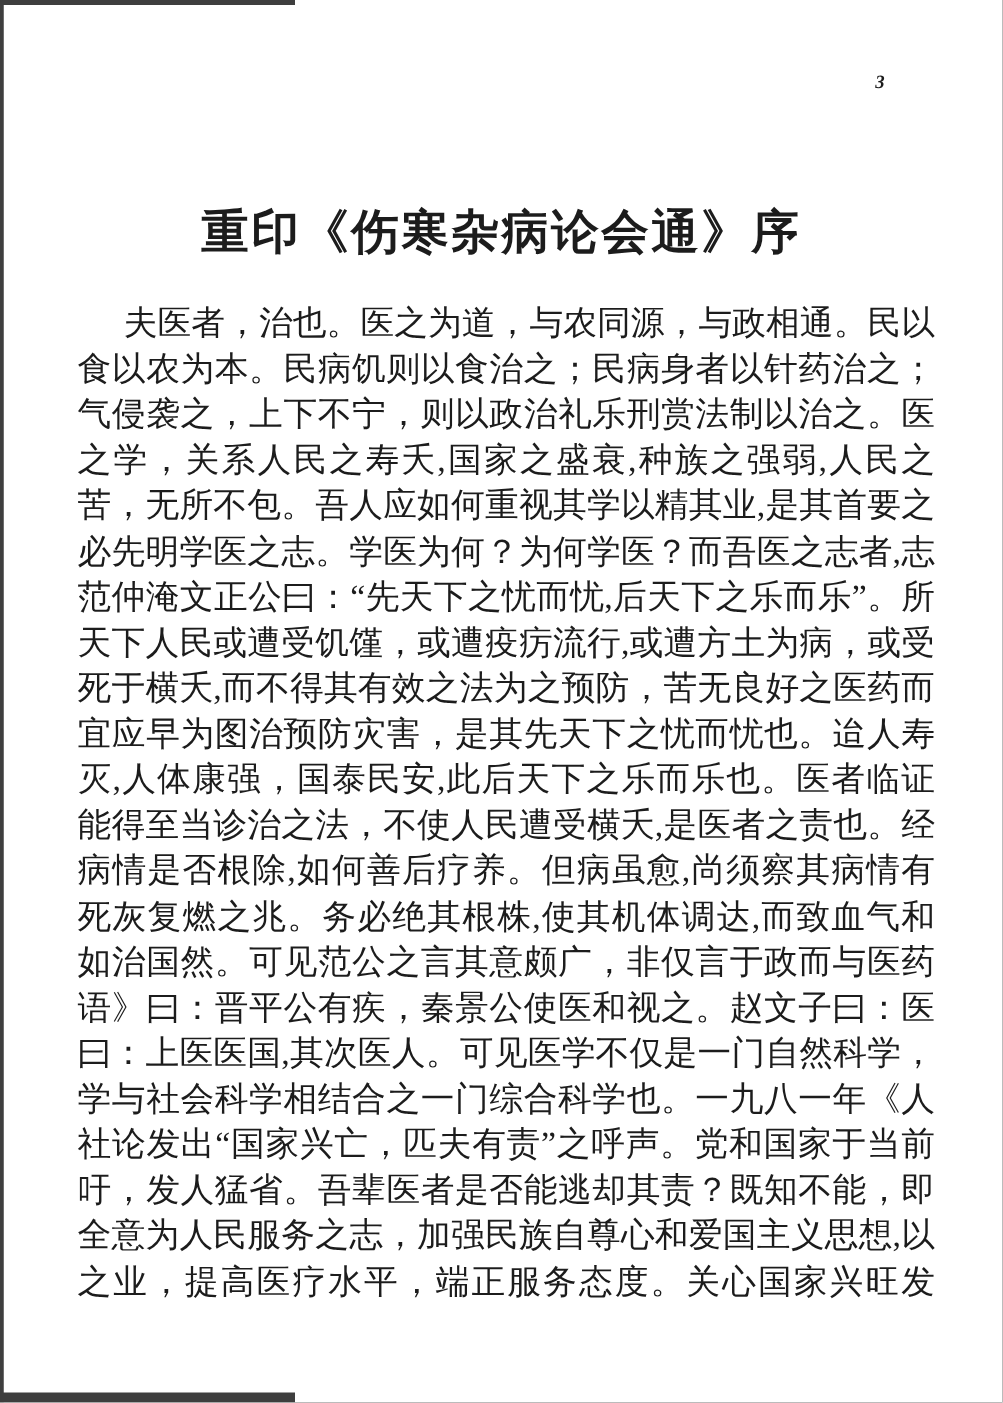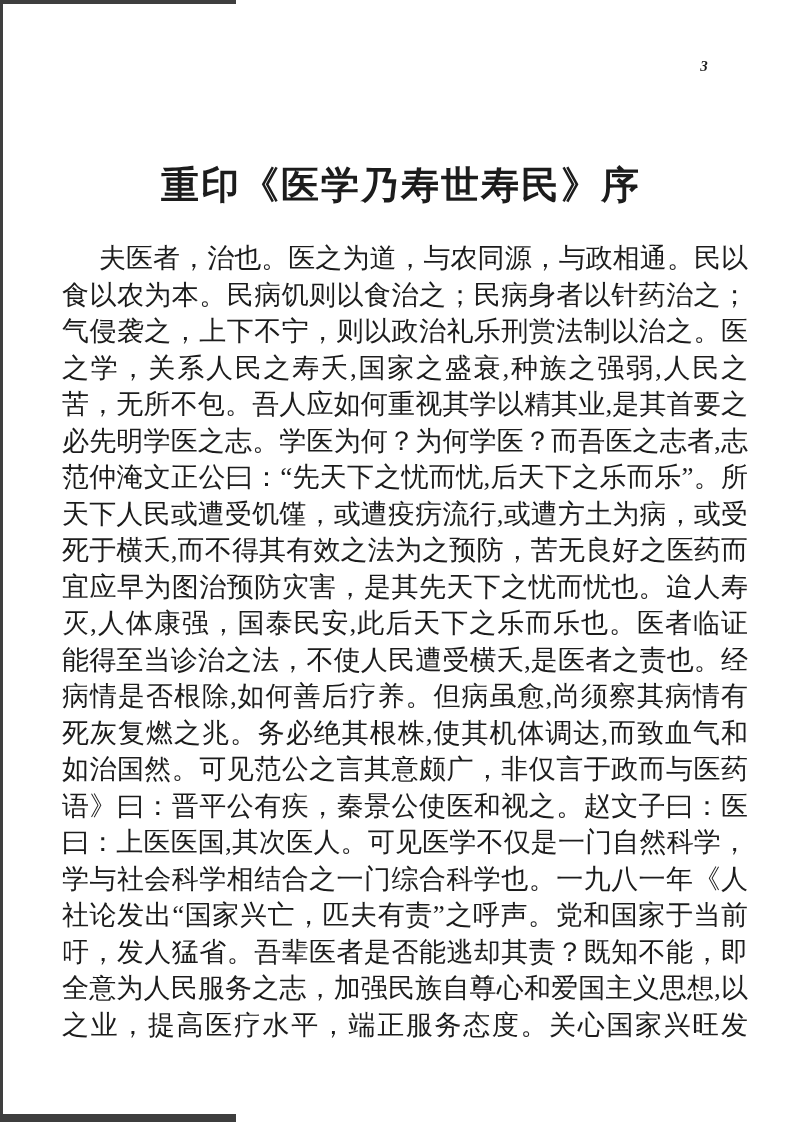--- a/index.html
+++ b/index.html
@@ -62,21 +62,21 @@
 </head>
 <body>
 
 <div class="page">
   <div class="edge edge-left"></div>
   <div class="edge edge-top"></div>
   <div class="edge edge-bottom"></div>
 
   <div class="page-number">3</div>
 
-  <h1 class="title">重印《医学乃寿世寿民》序</h1>
+  <h1 class="title">重印《伤寒杂病论会通》序</h1>
 
   <div class="body-text">
     <div class="line indent">夫医者，治也。医之为道，与农同源，与政相通。民以食为天，</div>
     <div class="line">食以农为本。民病饥则以食治之；民病身者以针药治之；社会不良风</div>
     <div class="line">气侵袭之，上下不宁，则以政治礼乐刑赏法制以治之。医学乃寿世寿民</div>
     <div class="line">之学，关系人民之寿夭,国家之盛衰,种族之强弱,人民之生、老、病、死、</div>
     <div class="line">苦，无所不包。吾人应如何重视其学以精其业,是其首要之图。学医者,</div>
     <div class="line">必先明学医之志。学医为何？为何学医？而吾医之志者,志在忧乐。宋·</div>
     <div class="line">范仲淹文正公曰：“先天下之忧而忧,后天下之乐而乐”。所谓忧者,忧</div>
     <div class="line">天下人民或遭受饥馑，或遭疫疠流行,或遭方土为病，或受意外灾害，</div>

